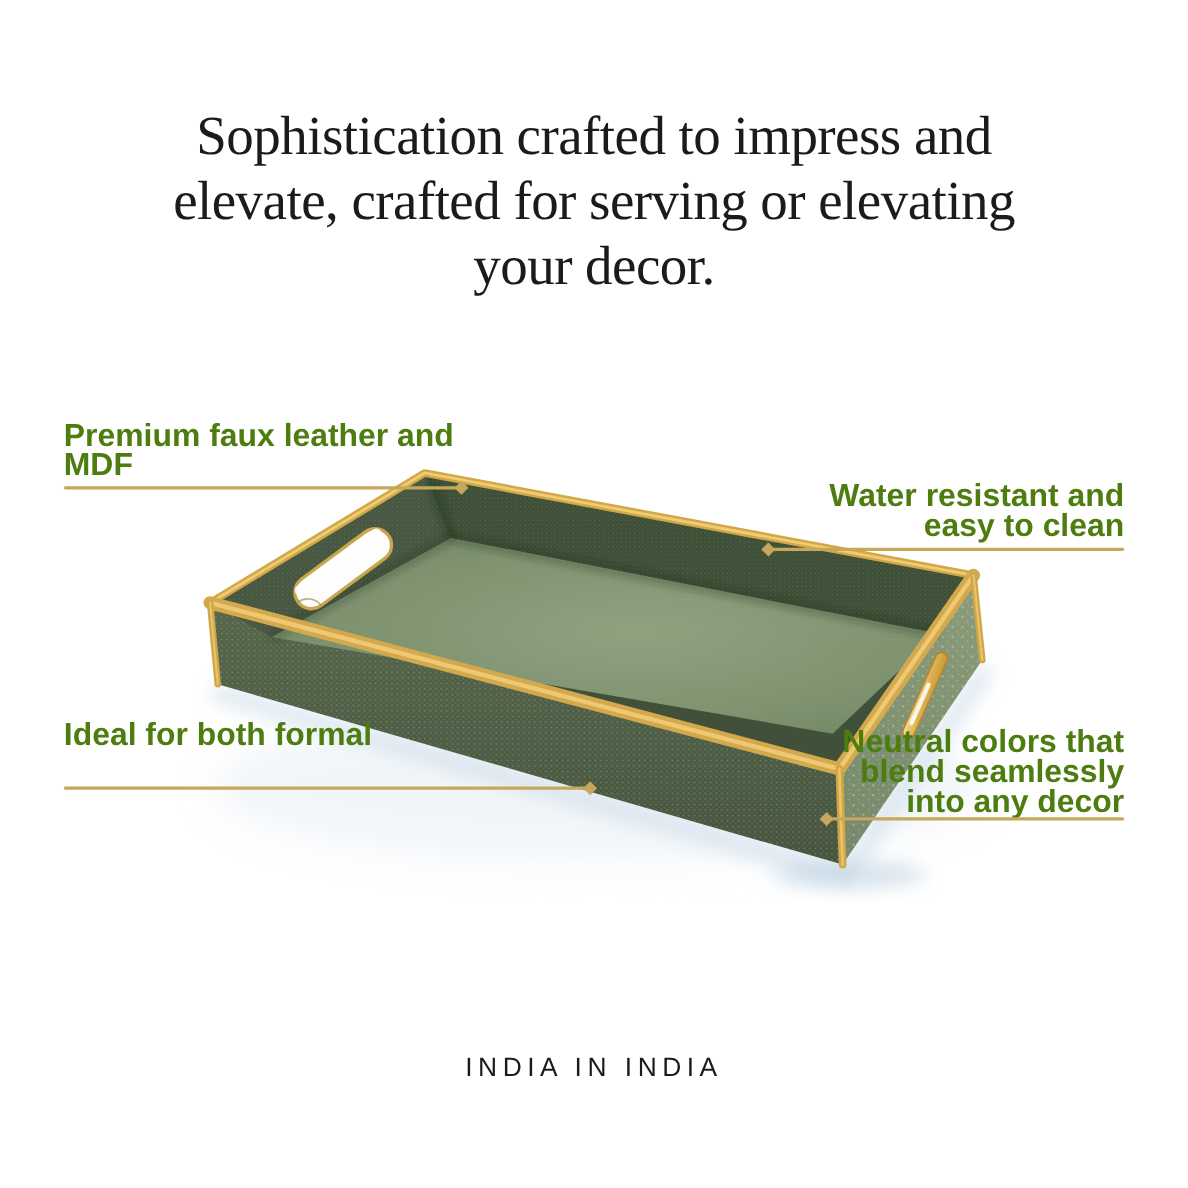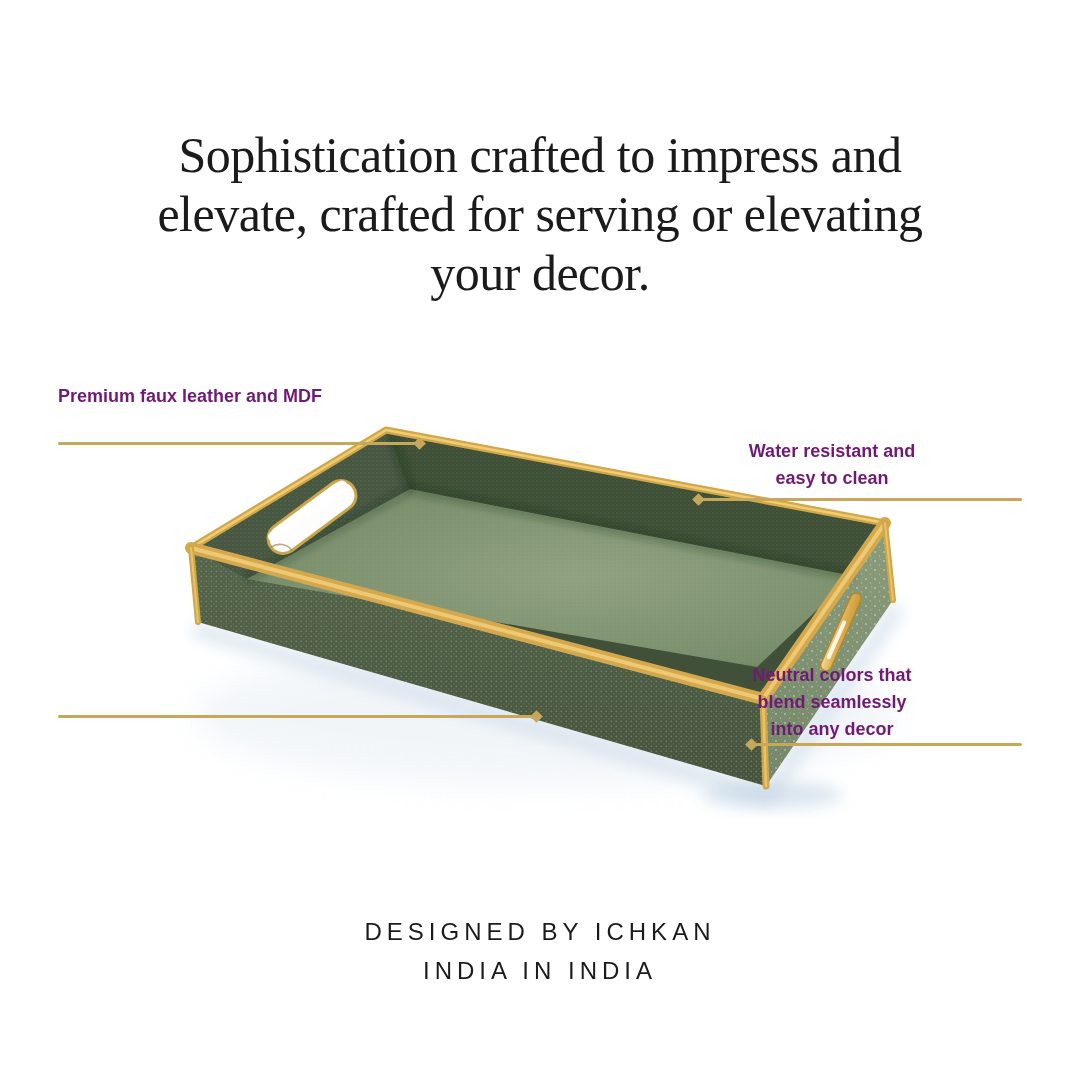--- a/index.html
+++ b/index.html
@@ -3,27 +3,27 @@
 <meta charset="utf-8">
 <style>
   html,body{margin:0;padding:0;background:#ffffff;}
   .canvas{
     position:relative;width:1080px;height:1080px;background:#ffffff;
     overflow:hidden;font-family:"Liberation Sans",sans-serif;
   }
   .headline{
     position:absolute;left:50px;right:50px;top:94px;text-align:center;
     font-family:"Liberation Serif",serif;font-weight:400;
-    font-size:50px;line-height:59px;color:#1b1b1b;letter-spacing:-0.5px;margin-top:32px;
+    font-size:50px;line-height:59px;color:#1b1b1b;letter-spacing:-0.5px;
   }
   .tray-svg{position:absolute;left:0;top:0;width:1080px;height:1080px;}
   .callout-text{
-    position:absolute;font-weight:700;font-size:18px;line-height:27px;color:#701a75;
+    position:absolute;font-weight:700;font-size:29px;line-height:27px;color:#4d7c0f;
   }
-  .callout-text.right{text-align:center;}
+  .callout-text.right{text-align:right;}
   .cline{position:absolute;height:3px;background:#c6a75c;border-radius:2px;}
   .cdiamond{position:absolute;width:9px;height:9px;background:#c6a75c;transform:rotate(45deg);}
   .footer-line{
     position:absolute;left:0;right:0;text-align:center;
     font-size:24px;letter-spacing:5px;color:#1b1b1b;font-weight:400;
   }
   .footer-line.l1{top:918px;}
   .footer-line.l2{top:957px;}
 </style>
 </head>
@@ -153,28 +153,28 @@
   <div class="cdiamond" style="left:415px;top:439px"></div>
 
   <div class="callout-text right" style="right:58px;top:438px;width:380px">
     <div>Water resistant and</div>
     <div>easy to clean</div>
   </div>
   <div class="cline" style="left:699px;top:498px;width:323px"></div>
   <div class="cdiamond" style="left:694px;top:495px"></div>
 
   <div class="callout-text" style="left:58px;top:655px;width:380px">
+    <div>Ideal for both formal</div>
   </div>
   <div class="cline" style="left:58px;top:715px;width:479px"></div>
   <div class="cdiamond" style="left:532px;top:712px"></div>
 
   <div class="callout-text right" style="right:58px;top:662px;width:380px">
     <div>Neutral colors that</div>
     <div>blend seamlessly</div>
     <div>into any decor</div>
   </div>
   <div class="cline" style="left:752px;top:743px;width:270px"></div>
   <div class="cdiamond" style="left:747px;top:740px"></div>
 
-  <div class="footer-line l1">DESIGNED BY ICHKAN</div>
   <div class="footer-line l2">INDIA IN INDIA</div>
 
 </div>
 
 </body></html>

